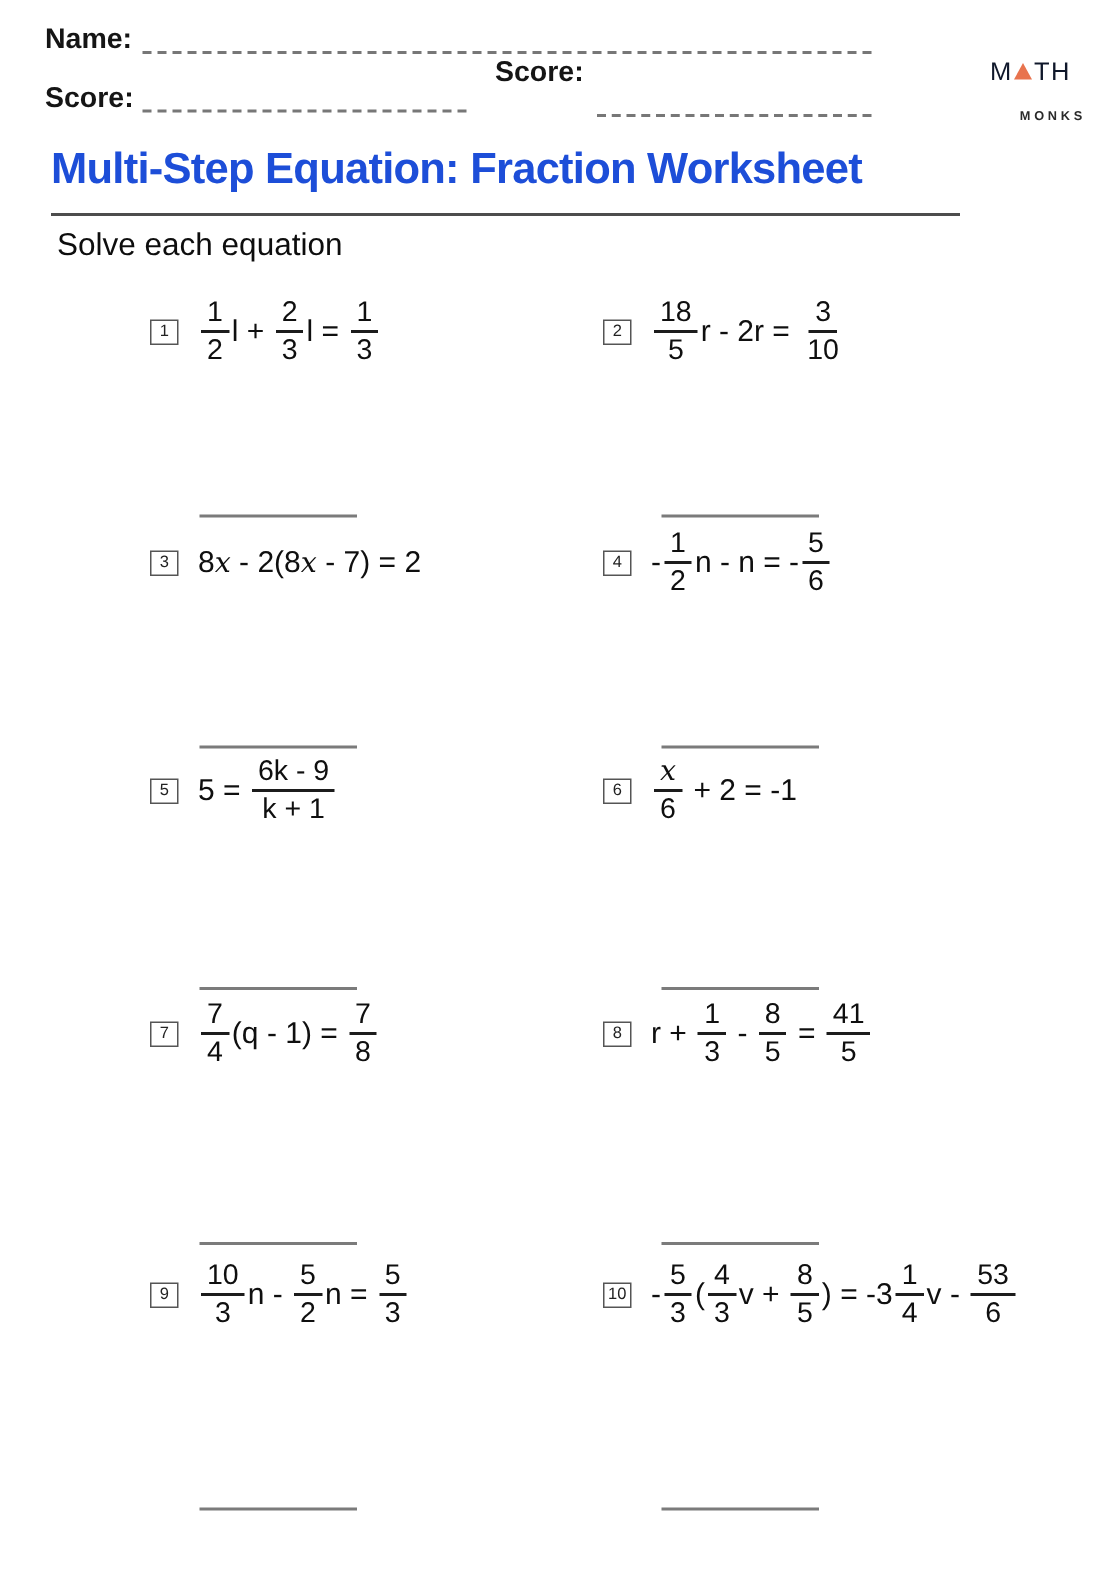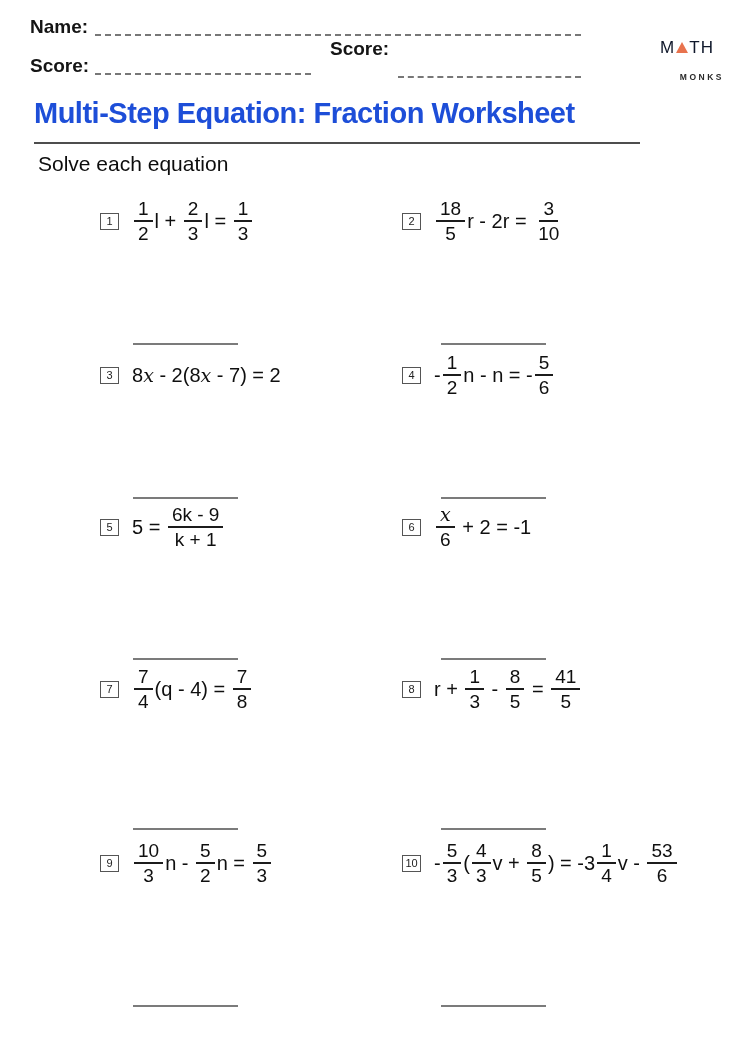--- a/index.html
+++ b/index.html
@@ -91,21 +91,21 @@
         <span class="equation"><span class="tok">5 = </span><span class="frac"><span class="num">6k - 9</span><span class="den">k + 1</span></span></span>
       </div>
       <div class="answer-line" style="left: 133px; top: 658px; border-top-color: rgb(123, 123, 123);"></div>
       <div class="problem" style="left: 402px; top: 492px;">
         <span class="num-box">6</span>
         <span class="equation"><span class="frac"><span class="num it">x</span><span class="den">6</span></span><span class="tok"> + 2 = -1</span></span>
       </div>
       <div class="answer-line" style="left: 441px; top: 658px; border-top-color: rgb(123, 123, 123);"></div>
       <div class="problem" style="left: 100px; top: 654px;">
         <span class="num-box">7</span>
-        <span class="equation"><span class="frac"><span class="num">7</span><span class="den">4</span></span><span class="tok">(q - 4) = </span><span class="frac"><span class="num">7</span><span class="den">8</span></span></span>
+        <span class="equation"><span class="frac"><span class="num">7</span><span class="den">4</span></span><span class="tok">(q - 1) = </span><span class="frac"><span class="num">7</span><span class="den">8</span></span></span>
       </div>
       <div class="answer-line" style="left: 133px; top: 828px; border-top-color: rgb(123, 123, 123);"></div>
       <div class="problem" style="left: 402px; top: 654px;">
         <span class="num-box">8</span>
         <span class="equation"><span class="tok">r + </span><span class="frac"><span class="num">1</span><span class="den">3</span></span><span class="tok"> - </span><span class="frac"><span class="num">8</span><span class="den">5</span></span><span class="tok"> = </span><span class="frac"><span class="num">41</span><span class="den">5</span></span></span>
       </div>
       <div class="answer-line" style="left: 441px; top: 828px; border-top-color: rgb(123, 123, 123);"></div>
       <div class="problem" style="left: 100px; top: 828px;">
         <span class="num-box">9</span>
         <span class="equation"><span class="frac"><span class="num">10</span><span class="den">3</span></span><span class="tok">n - </span><span class="frac"><span class="num">5</span><span class="den">2</span></span><span class="tok">n = </span><span class="frac"><span class="num">5</span><span class="den">3</span></span></span>

